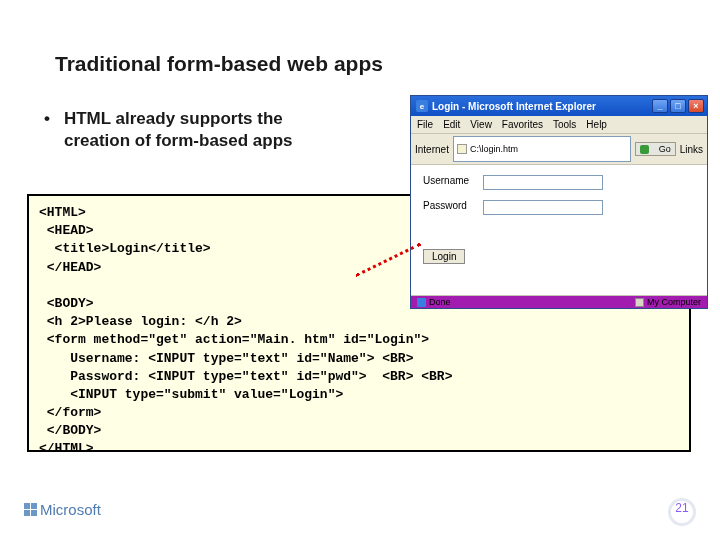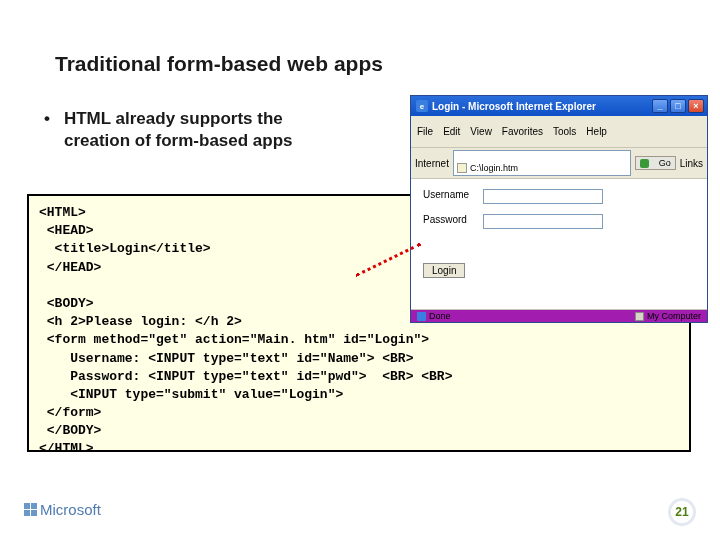--- a/index.html
+++ b/index.html
@@ -66,25 +66,25 @@
   .ms-squares span { background: #6a98c8; }
   .pagenum-circle {
     position: absolute;
     right: 24px;
     bottom: 14px;
     width: 28px;
     height: 28px;
     border-radius: 50%;
     border: 3px solid #e4e8f0;
     display: flex;
-    align-items: center;
+    align-items: flex-start;
     justify-content: center;
     font-size: 12px;
-    font-weight: bold;
-    color: #4d7c0f;
+    font-weight: normal;
+    color: #8b5cf6;
   }
 
   
   .browser {
     position: absolute;
     left: 410px;
     top: 95px;
     width: 298px;
     border: 1px solid #2a4b8d;
     background: #ece9d8;
@@ -108,40 +108,40 @@
     border: 1px solid #1a3a8a;
     border-radius: 2px;
     display: flex; align-items: center; justify-content: center;
     font-size: 9px; font-weight: bold; color: #fff;
   }
   .winbtn.close { background: linear-gradient(to bottom, #f08070, #d84a2a); }
   .menubar {
     background: #ece9d8;
     display: flex;
     gap: 10px;
-    padding: 10px 6px;
+    padding: 3px 6px;
     font-size: 10px;
     border-bottom: 1px solid #c8c4b4;
   }
   .addrbar {
     background: #ece9d8;
     display: flex;
     align-items: center;
     gap: 4px;
     padding: 2px 4px;
     font-size: 10px;
     border-bottom: 1px solid #c8c4b4;
   }
   .addrfield {
     flex: 1;
     background: #fff;
     border: 1px solid #7f9db9;
     height: 15px;
     display: flex;
-    align-items: flex-start;
+    align-items: center;
     padding: 12px 3px;
     font-size: 9px;
   }
   .gobtn {
     background: #e6e6e0;
     border: 1px solid #9f9a88;
     padding: 1px 4px;
     font-size: 9px;
     display: flex; align-items: center; gap: 10px;
   }

